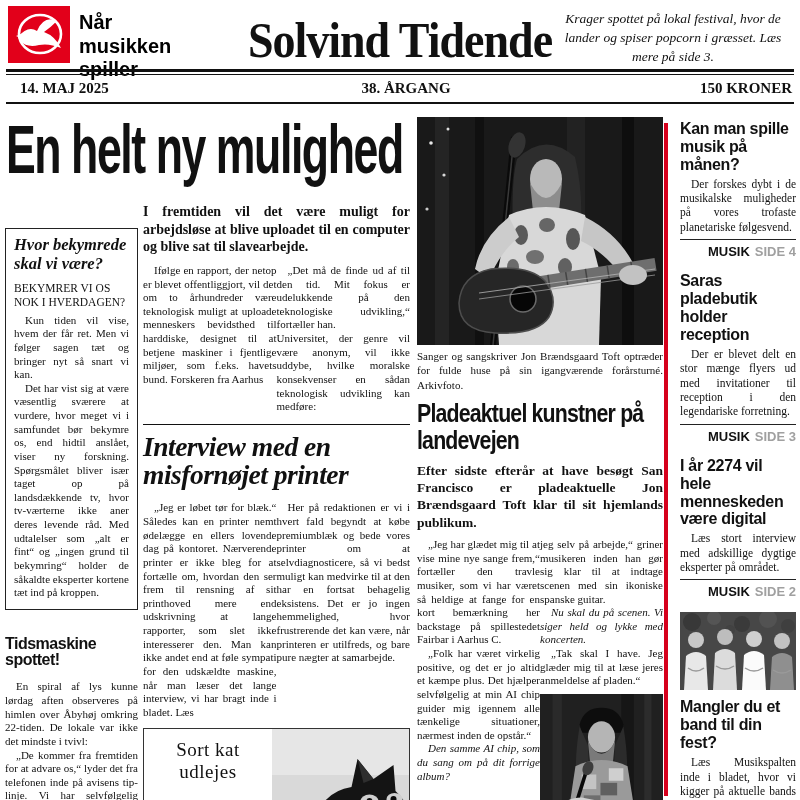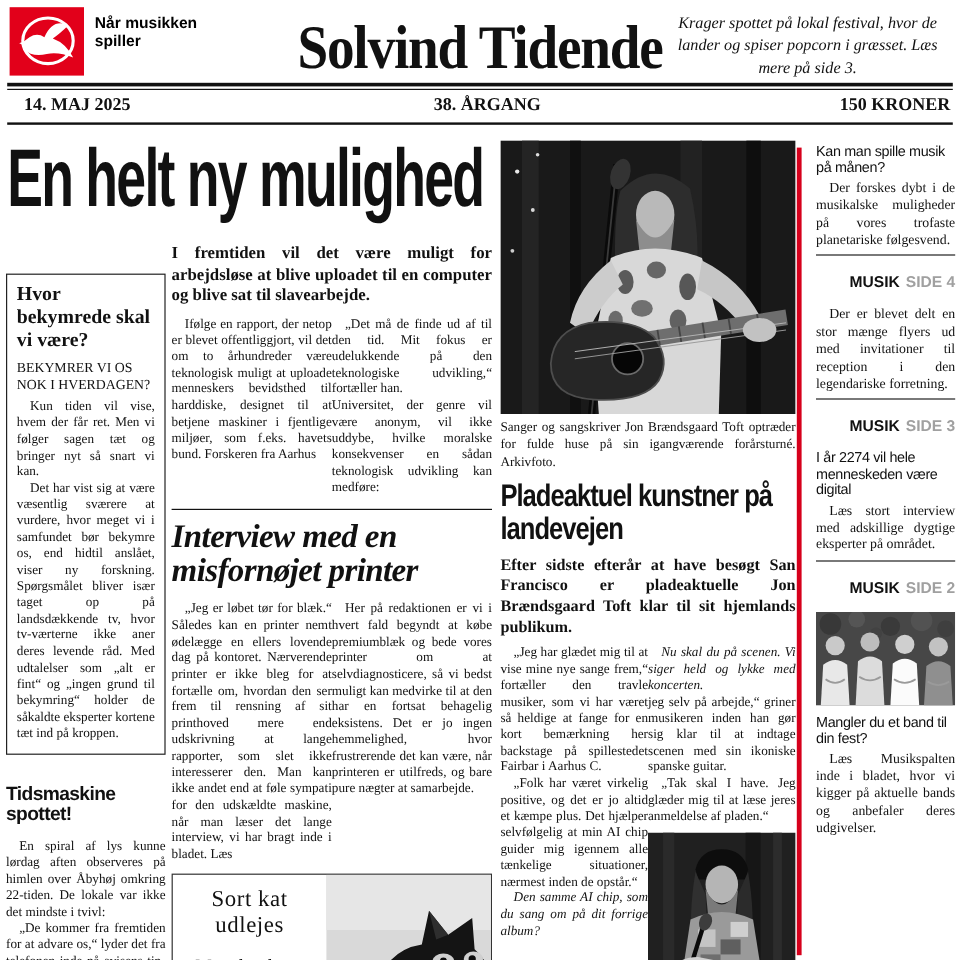--- a/index.html
+++ b/index.html
@@ -4,21 +4,21 @@
 <style>
   * { box-sizing: border-box; margin: 0; padding: 0; }
   body { background: #888; font-family: "Liberation Serif", serif; }
   .page { position: relative; width: 800px; height: 800px; background: #fff; margin: 0 auto;
           overflow: hidden; color: #111; }
 
   
   .logo { position: absolute; left: 8px; top: 6px; width: 62px; height: 57px; background: #e2001a; }
   .tagline { position: absolute; left: 79px; top: 11px; width: 120px;
              font-family: "Liberation Sans", sans-serif; font-weight: bold;
-             font-size: 13px; line-height: 1.18; color: #000; }
+             font-size: 20px; line-height: 1.18; color: #000; }
   .masthead { position: absolute; left: 0; right: 0; top: 10px; text-align: center;
               font-weight: bold; font-size: 46px; letter-spacing: -1px;
               transform: scaleY(1.12); transform-origin: center top; }
   .teaser { position: absolute; right: 8px; top: 10px; width: 238px; text-align: center;
             font-style: italic; font-size: 13.5px; line-height: 1.4; }
   .rule-double { position: absolute; left: 6px; right: 6px; top: 69px; height: 6px;
                  border-top: 3px solid #111; border-bottom: 1px solid #111; }
   .dateline { position: absolute; left: 20px; right: 8px; top: 80px; display: flex;
               font-weight: bold; font-size: 15px; }
   .dateline span { flex: 1; }
@@ -35,21 +35,21 @@
   
   p.body { font-size: 11px; line-height: 1.24; text-align: justify; }
   .ind { text-indent: 11px; }
   .it { font-style: italic; }
   .cols { display: flex; }
   .cols > div { flex: 1; min-width: 0; }
 
   
   .left-col { position: absolute; left: 5px; top: 228px; width: 133px; }
   .worry-box { border: 1.5px solid #222; padding: 7px 8px 9px 8px; }
-  .worry-title { font-weight: bold; font-size: 16.5px; line-height: 1.15;
+  .worry-title { font-style: italic; font-weight: bold; font-size: 16.5px; line-height: 1.15;
                  margin-bottom: 7px; }
   .worry-kicker { font-size: 11.5px; line-height: 1.25; margin-bottom: 4px; }
   .tm-title { font-family: "Liberation Sans", sans-serif; font-weight: bold;
               font-size: 16px; line-height: 1.02; letter-spacing: -0.5px;
               margin: 26px 0 12px 0; }
 
   
   .middle { position: absolute; left: 143px; top: 203px; width: 267px; }
   .lede { font-weight: bold; font-size: 14px; line-height: 1.26; text-align: justify;
           margin-bottom: 8px; }
@@ -75,24 +75,24 @@
   .artist-lede { font-weight: bold; font-size: 13.5px; line-height: 1.28; text-align: justify;
                  margin-bottom: 7px; }
   .stage-photo { margin-top: 6px; }
   .stage-photo svg { display: block; width: 100%; height: 136px; }
 
   
   .red-line { position: absolute; left: 664px; top: 123px; bottom: 4px; width: 4px;
               background: #d6001c; }
   .sidebar { position: absolute; left: 680px; top: 120px; width: 116px; }
   .sb-item { margin-bottom: 13px; }
-  .sb-title { font-family: "Liberation Sans", sans-serif; font-weight: normal;
-              font-size: 12px; line-height: 1.12; letter-spacing: -0.3px; margin-bottom: 3px; }
+  .sb-title { font-family: "Liberation Sans", sans-serif; font-weight: bold;
+              font-size: 16px; line-height: 1.12; letter-spacing: -0.3px; margin-bottom: 3px; }
   .sb-body { font-size: 11.5px; line-height: 1.25; text-align: justify; }
-  .sb-badge { margin-top: 5px; border-top: 1.3px solid #222; padding-top: 14px;
+  .sb-badge { margin-top: 5px; border-top: 1.3px solid #222; padding-top: 4px;
               text-align: right; font-family: "Liberation Sans", sans-serif;
               font-weight: bold; font-size: 13px; }
   .sb-badge .pg { color: #a0a0a0; margin-left: 5px; }
   .sb-photo { margin: 2px 0 8px 0; }
   .sb-photo svg { display: block; width: 100%; height: 78px; }
 </style>
 </head>
 <body>
 
 <div class="page">
@@ -224,22 +224,22 @@
     <div class="artist-title">Pladeaktuel kunstner på landevejen</div>
     <div class="artist-lede">Efter sidste efterår at have besøgt San Francisco er pladeaktuelle Jon Brændsgaard Toft klar til sit hjemlands publikum.</div>
     <div class="cols">
       <div>
         <p class="body ind">„Jeg har glædet mig til at vise mine nye sange frem,“ fortæller den travle musiker, som vi har været så heldige at fange for en kort bemærkning her backstage på spillestedet Fairbar i Aarhus C.</p>
         <p class="body ind">„Folk har været virkelig positive, og det er jo altid et kæmpe plus. Det hjælper selvfølgelig at min AI chip guider mig igennem alle tænkelige situationer, nærmest inden de opstår.“</p>
         <p class="body ind it">Den samme AI chip, som du sang om på dit forrige album?</p>
 
       </div>
       <div>
+        <p class="body">jeg selv på arbejde,“ griner musikeren inden han gør sig klar til at indtage scenen med sin ikoniske spanske guitar.</p>
         <p class="body ind it">Nu skal du på scenen. Vi siger held og lykke med koncerten.</p>
-        <p class="body">jeg selv på arbejde,“ griner musikeren inden han gør sig klar til at indtage scenen med sin ikoniske spanske guitar.</p>
         <p class="body ind">„Tak skal I have. Jeg glæder mig til at læse jeres anmeldelse af pladen.“</p>
         <div class="stage-photo">
           <svg viewBox="0 0 118 136" preserveAspectRatio="xMidYMid slice">
             <rect width="118" height="136" fill="#202020"></rect>
             <rect x="12" width="9" height="136" fill="#2a2a2a"></rect>
             <rect x="78" width="12" height="136" fill="#161616"></rect>
             <rect x="100" width="7" height="136" fill="#2c2c2c"></rect>
             <path d="M38,32 Q42,16 59,16 Q76,16 80,32 L78,40 L40,40 Z" fill="#0d0d0d"></path>
             <path d="M38,34 Q32,70 36,96 L48,98 L46,52 Z" fill="#303030"></path>
             <path d="M80,34 Q86,70 82,96 L70,98 L72,52 Z" fill="#2b2b2b"></path>
@@ -266,20 +266,21 @@
 
   <div class="sidebar">
 
     <div class="sb-item">
       <div class="sb-title">Kan man spille musik på månen?</div>
       <p class="sb-body ind">Der forskes dybt i de musikalske muligheder på vores trofaste planetariske følgesvend.</p>
       <div class="sb-badge"><span>MUSIK</span><span class="pg">SIDE 4</span></div>
     </div>
 
     <div class="sb-item">
+      <div class="sb-title">Saras pladebutik holder reception</div>
       <p class="sb-body ind">Der er blevet delt en stor mænge flyers ud med invitationer til reception i den legendariske forretning.</p>
       <div class="sb-badge"><span>MUSIK</span><span class="pg">SIDE 3</span></div>
     </div>
 
     <div class="sb-item">
       <div class="sb-title">I år 2274 vil hele menneskeden være digital</div>
       <p class="sb-body ind">Læs stort interview med adskillige dygtige eksperter på området.</p>
       <div class="sb-badge"><span>MUSIK</span><span class="pg">SIDE 2</span></div>
     </div>
 

